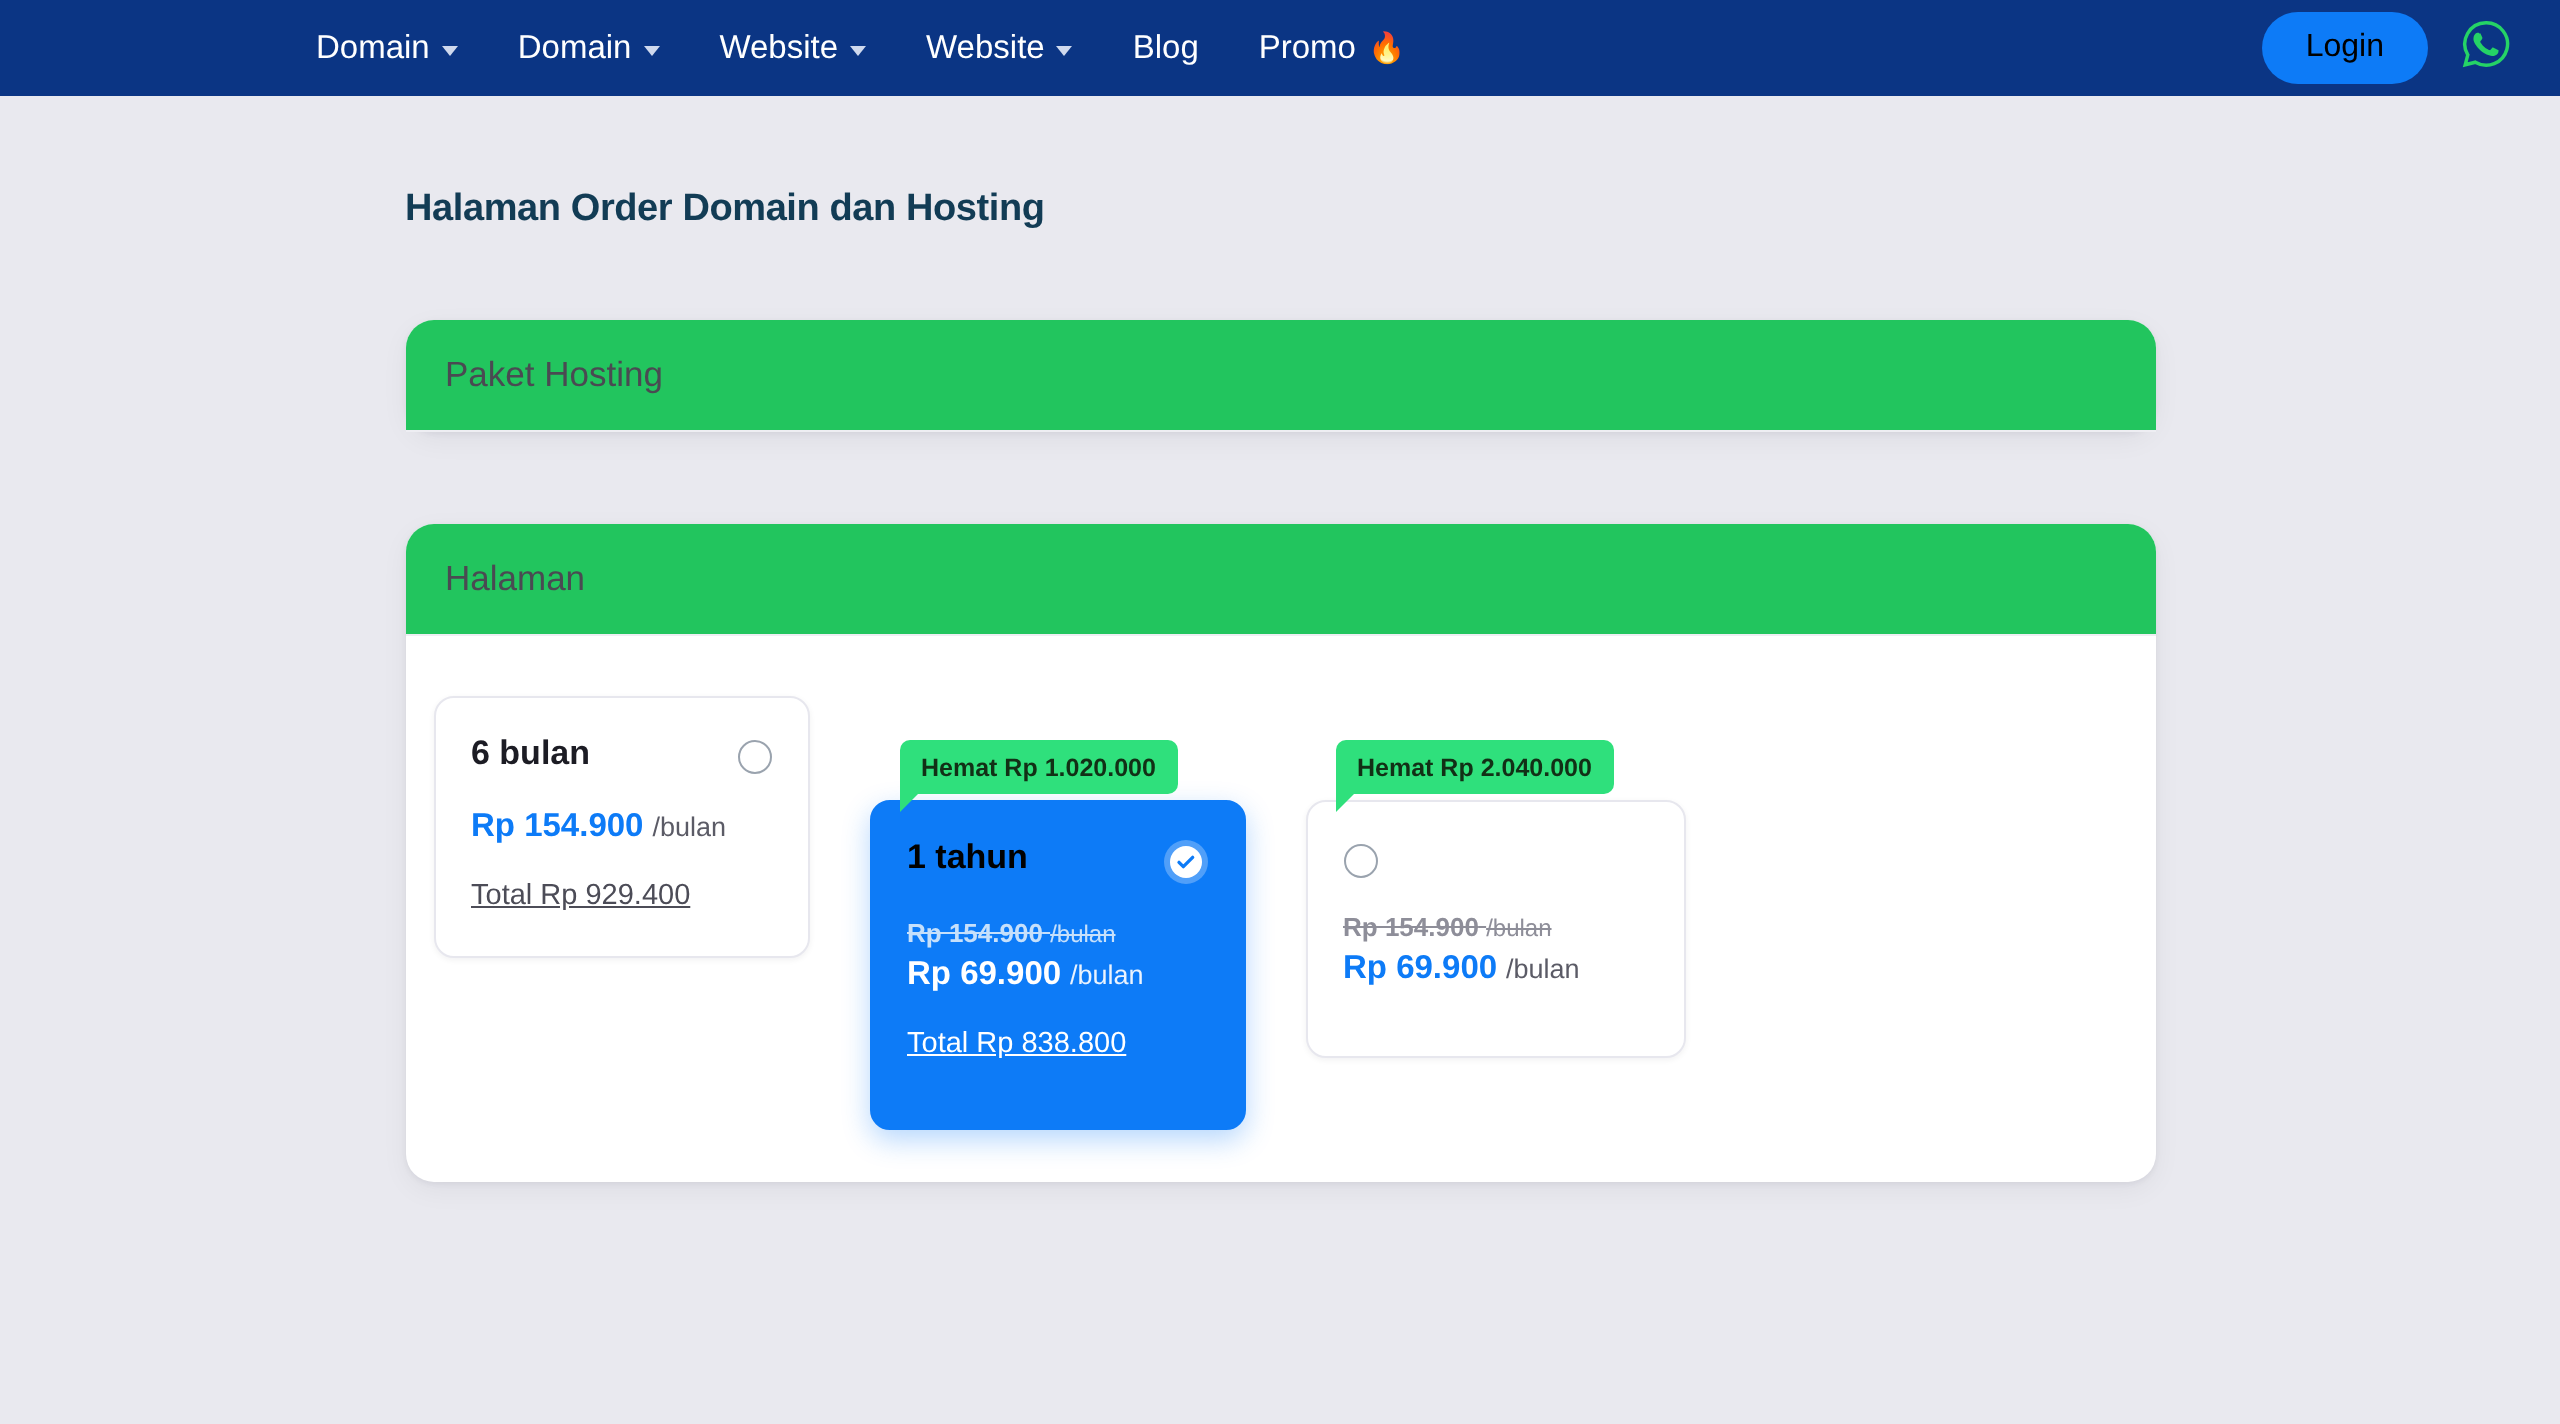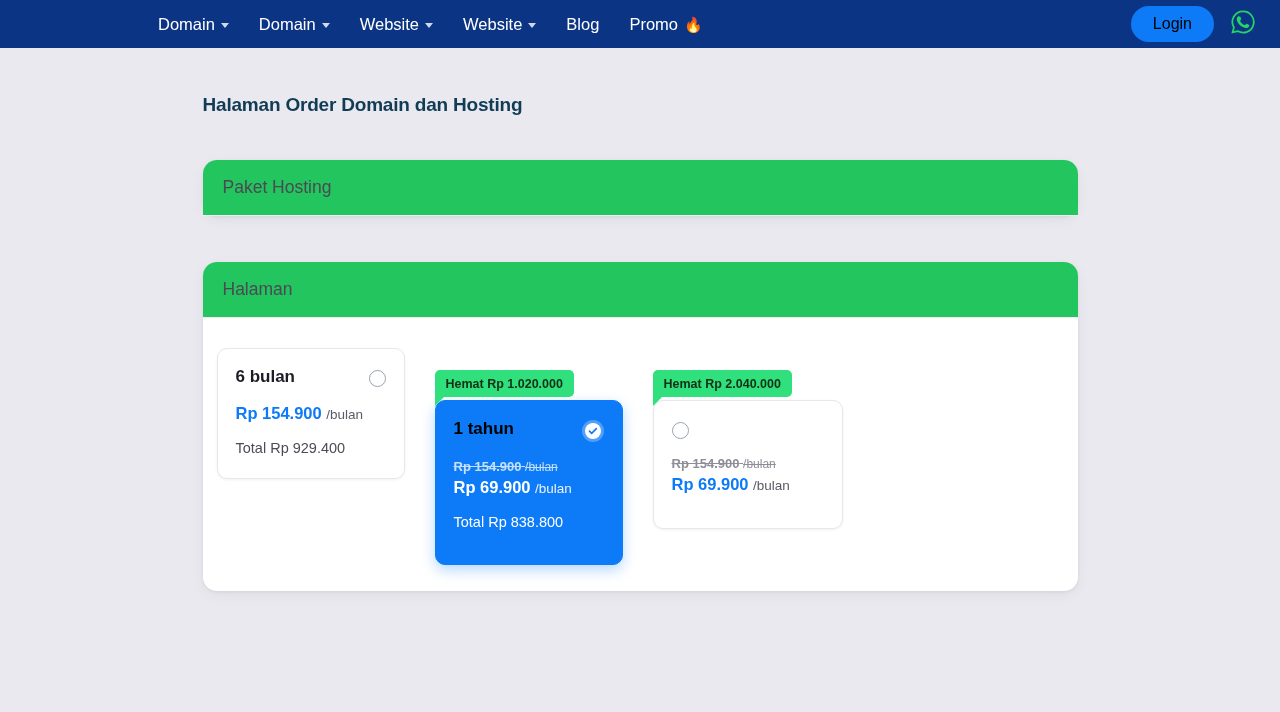--- a/index.html
+++ b/index.html
@@ -294,28 +294,29 @@
   .contract-card.selected .cc-price .amount { color: #ffffff; }
   .contract-card.selected .cc-price .per { color: #eaf3fe; }
 
   .cc-price.nospace { margin-top: 17px; }
 
   .cc-total {
     margin-top: 17px;
     font-size: 14.5px;
     color: #4c4c57;
     white-space: nowrap;
+    text-decoration: underline;
   }
   .contract-card.selected .cc-total { color: #ffffff; }
 
   
   .hemat-badge {
     position: absolute;
     top: -30px;
-    left: 0;
+    left: 15px;
     background: #2fe07c;
     color: #123016;
     font-size: 12.5px;
     font-weight: bold;
     padding: 7px 11px 6px 11px;
     border-radius: 5px 5px 5px 0;
     white-space: nowrap;
     z-index: 1;
   }
   .hemat-badge::after {

